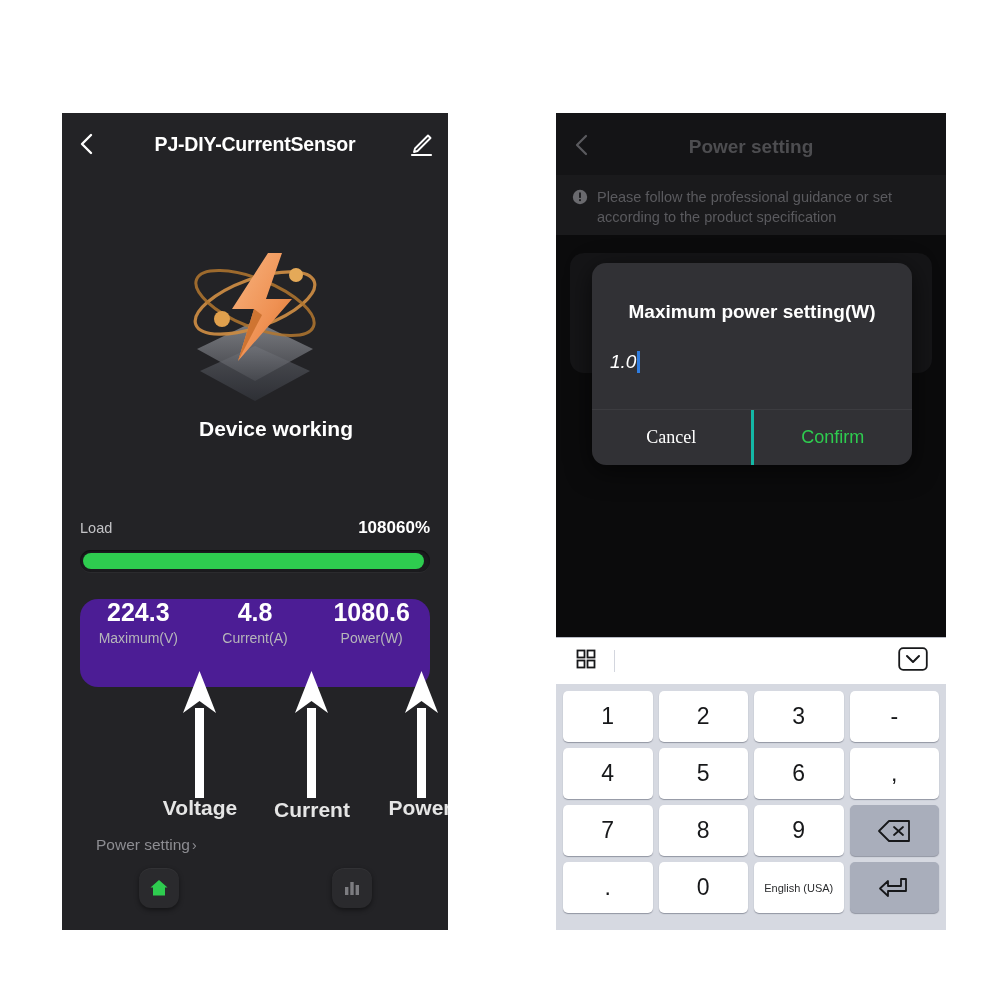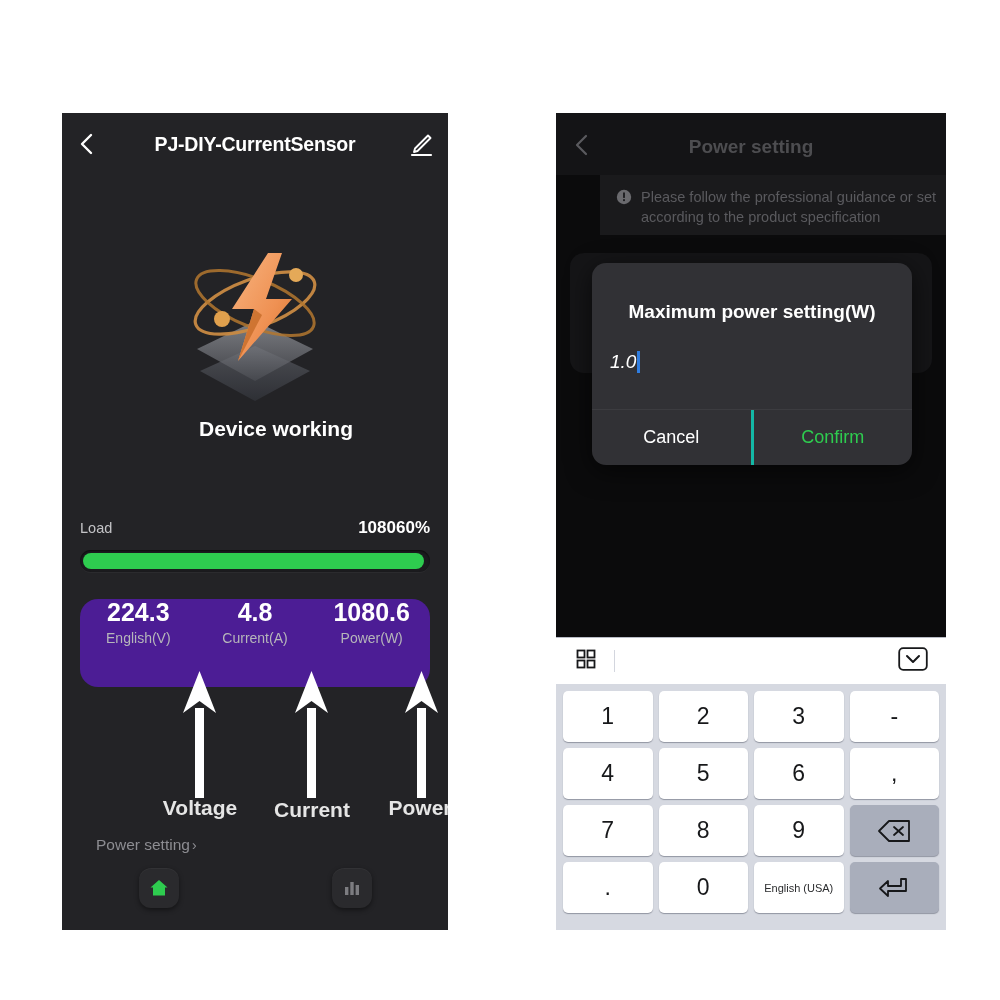--- a/index.html
+++ b/index.html
@@ -237,21 +237,20 @@
   .notice-bar {
     position: absolute;
     left: 0;
     top: 62px;
     width: 390px;
     height: 60px;
     background: #1a1a1c;
     display: flex;
     padding: 12px 16px 0 16px;
     box-sizing: border-box;
-    margin-left: 44px;
   }
   .notice-icon {
     flex: 0 0 auto;
     margin-right: 9px;
     margin-top: 2px;
   }
   .notice-text {
     color: #5a5a5e;
     font-size: 14.5px;
     line-height: 1.4;
@@ -307,21 +306,21 @@
     border-top: 1px solid #3c3c40;
     height: 55px;
   }
   .dialog-btn {
     flex: 1;
     display: flex;
     justify-content: center;
     align-items: center;
     font-size: 18px;
   }
-  .dialog-btn.cancel { color: #ffffff; }
+  .dialog-btn.cancel { color: #ffffff; font-family: Liberation Serif, serif; }
   .dialog-btn.confirm { color: #2ecc4f; border-left: 3px solid #14b8a6; }
 
   
   .kb {
     position: absolute;
     left: 0;
     bottom: 0;
     width: 390px;
     height: 293px;
     background: #d6d9e1;
@@ -433,21 +432,21 @@
     <span class="load-value">108060%</span>
   </div>
 
   <div class="progress-track">
     <div class="progress-fill"></div>
   </div>
 
   <div class="metrics-card">
     <div class="metric">
       <div class="metric-value">224.3</div>
-      <div class="metric-label">English(V)</div>
+      <div class="metric-label">Maximum(V)</div>
     </div>
     <div class="metric">
       <div class="metric-value">4.8</div>
       <div class="metric-label">Current(A)</div>
     </div>
     <div class="metric">
       <div class="metric-value">1080.6</div>
       <div class="metric-label">Power(W)</div>
     </div>
   </div>

